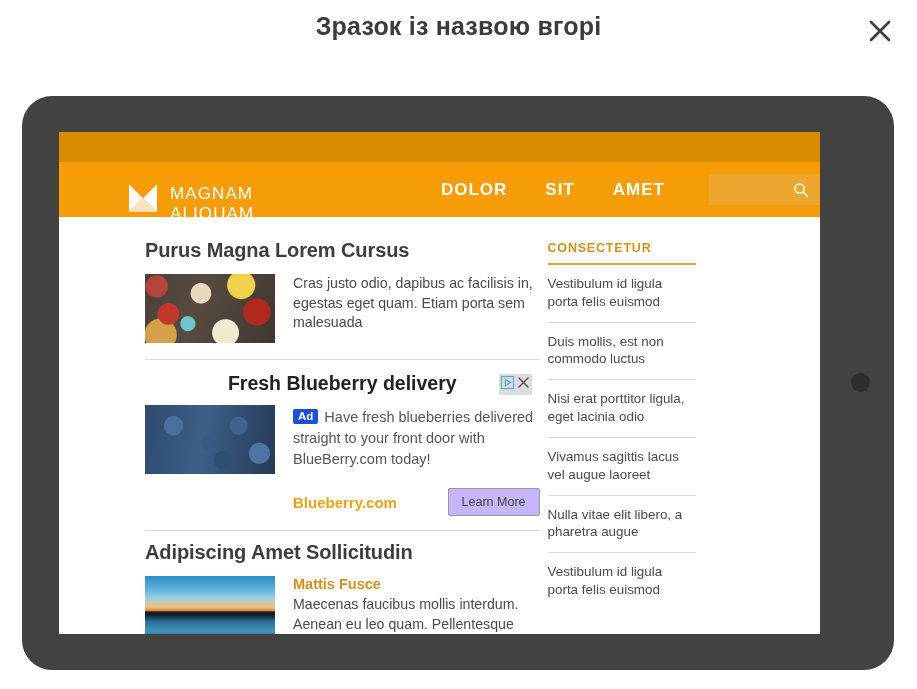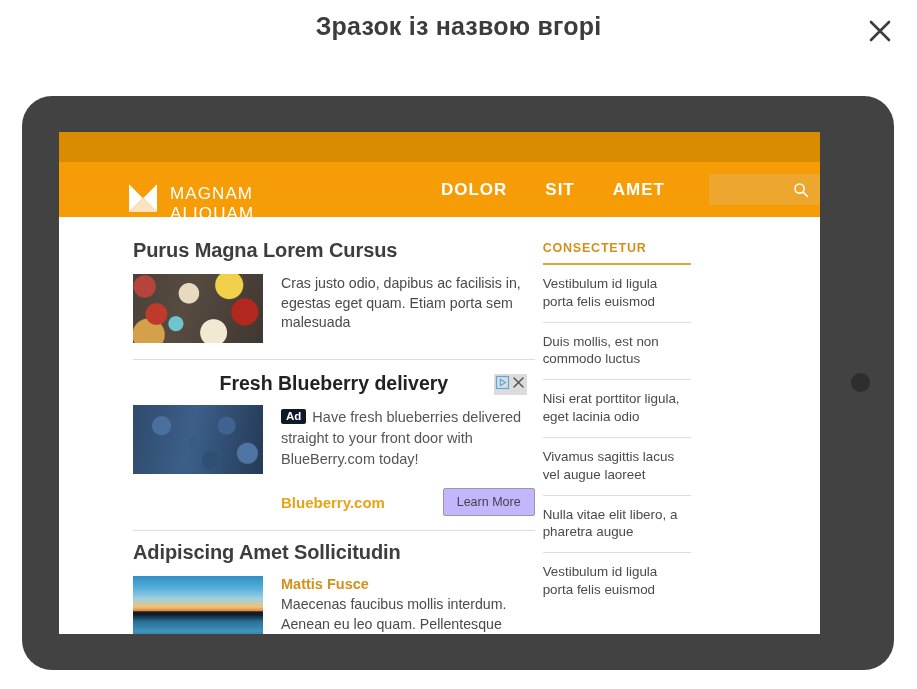--- a/index.html
+++ b/index.html
@@ -121,21 +121,21 @@
     justify-content: flex-end;
     padding-right: 11px;
     box-sizing: border-box;
     cursor: text;
   }
   .searchbox svg { display:block; }
 
   
   .content {
     display: flex;
-    padding: 0 0 0 4px;
+    padding: 0 0 0 16px;
   }
   .main-col {
     width: 474px;
     padding: 12px 0 0 70px;
     box-sizing: border-box;
   }
   .side-col {
     width: 287px;
     padding: 24px 0 0 8px;
     box-sizing: border-box;
@@ -201,21 +201,21 @@
   .ad-row { display: flex; gap: 18px; }
   .ad-thumb {
     width: 130px;
     height: 69px;
     flex: 0 0 130px;
   }
   .ad-body { flex: 1; padding-top: 2px; }
   .ad-line { display: block; font-size: 14.5px; color: #555; line-height: 1.45; }
   .ad-badge {
     display: inline-block;
-    background: #0f172a;
+    background: #1d4ed8;
     color: #fff;
     font-size: 11.5px;
     font-weight: bold;
     padding: 1px 5px 2px 5px;
     border-radius: 2px;
     vertical-align: 2px;
     margin-right: 6px;
   }
   .ad-footer {
     display: flex;

